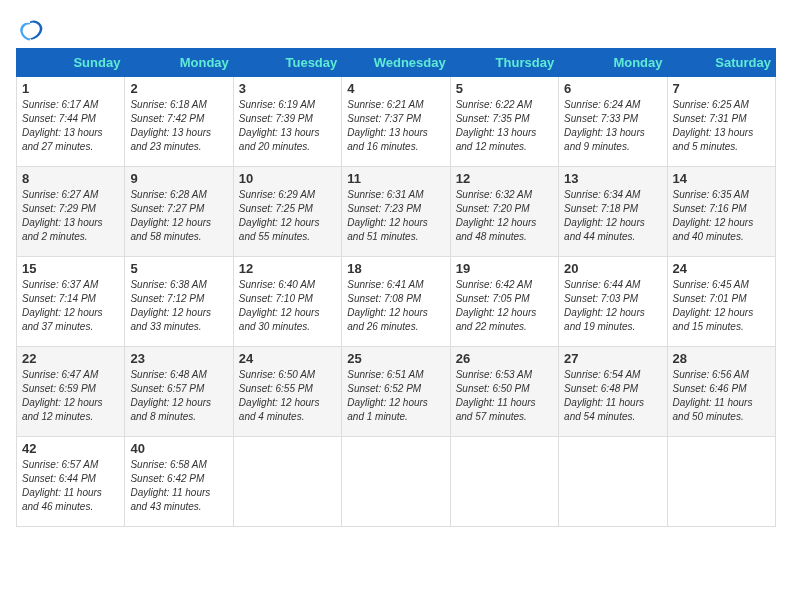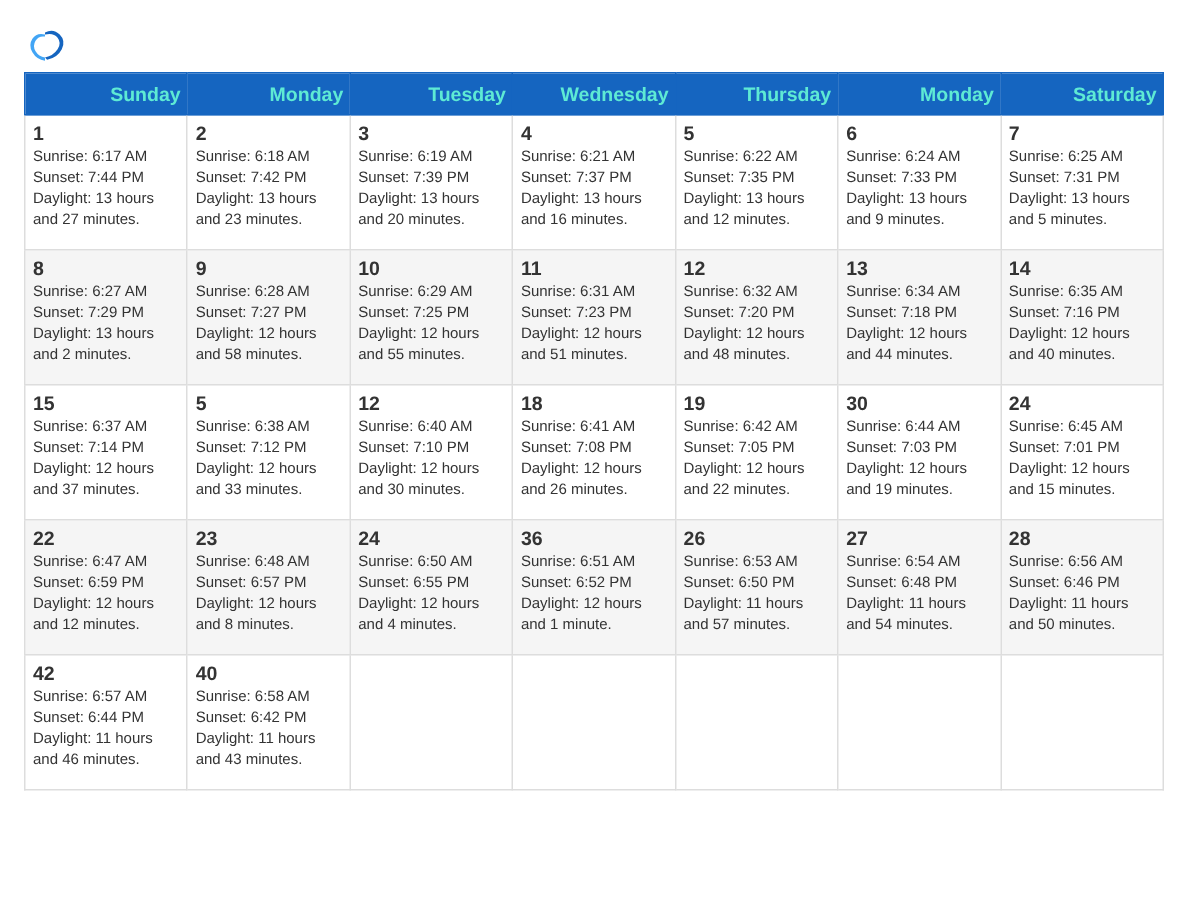--- a/index.html
+++ b/index.html
@@ -75,20 +75,21 @@
     .day-num {
       font-size: 13px;
       font-weight: bold;
       display: block;
       margin-bottom: 2px;
     }
     .cell-text {
       font-size: 10px;
       line-height: 1.4;
       color: #333;
+      font-style: italic;
     }
     .empty-cell {
       background: #fff !important;
     }
     .row-even td { background: #f0f4ff; }
     .row-odd td { background: #fff; }
   </style>
 </head>
 <body>
 
@@ -197,21 +198,21 @@
         </td>
         <td>
           <span class="day-num">18</span>
           <div class="cell-text">Sunrise: 6:41 AM<br>Sunset: 7:08 PM<br>Daylight: 12 hours<br>and 26 minutes.</div>
         </td>
         <td>
           <span class="day-num">19</span>
           <div class="cell-text">Sunrise: 6:42 AM<br>Sunset: 7:05 PM<br>Daylight: 12 hours<br>and 22 minutes.</div>
         </td>
         <td>
-          <span class="day-num">30</span>
+          <span class="day-num">20</span>
           <div class="cell-text">Sunrise: 6:44 AM<br>Sunset: 7:03 PM<br>Daylight: 12 hours<br>and 19 minutes.</div>
         </td>
         <td>
           <span class="day-num">24</span>
           <div class="cell-text">Sunrise: 6:45 AM<br>Sunset: 7:01 PM<br>Daylight: 12 hours<br>and 15 minutes.</div>
         </td>
       </tr>
       <tr class="row-even">
         <td>
           <span class="day-num">22</span>
@@ -219,21 +220,21 @@
         </td>
         <td>
           <span class="day-num">23</span>
           <div class="cell-text">Sunrise: 6:48 AM<br>Sunset: 6:57 PM<br>Daylight: 12 hours<br>and 8 minutes.</div>
         </td>
         <td>
           <span class="day-num">24</span>
           <div class="cell-text">Sunrise: 6:50 AM<br>Sunset: 6:55 PM<br>Daylight: 12 hours<br>and 4 minutes.</div>
         </td>
         <td>
-          <span class="day-num">36</span>
+          <span class="day-num">25</span>
           <div class="cell-text">Sunrise: 6:51 AM<br>Sunset: 6:52 PM<br>Daylight: 12 hours<br>and 1 minute.</div>
         </td>
         <td>
           <span class="day-num">26</span>
           <div class="cell-text">Sunrise: 6:53 AM<br>Sunset: 6:50 PM<br>Daylight: 11 hours<br>and 57 minutes.</div>
         </td>
         <td>
           <span class="day-num">27</span>
           <div class="cell-text">Sunrise: 6:54 AM<br>Sunset: 6:48 PM<br>Daylight: 11 hours<br>and 54 minutes.</div>
         </td>

